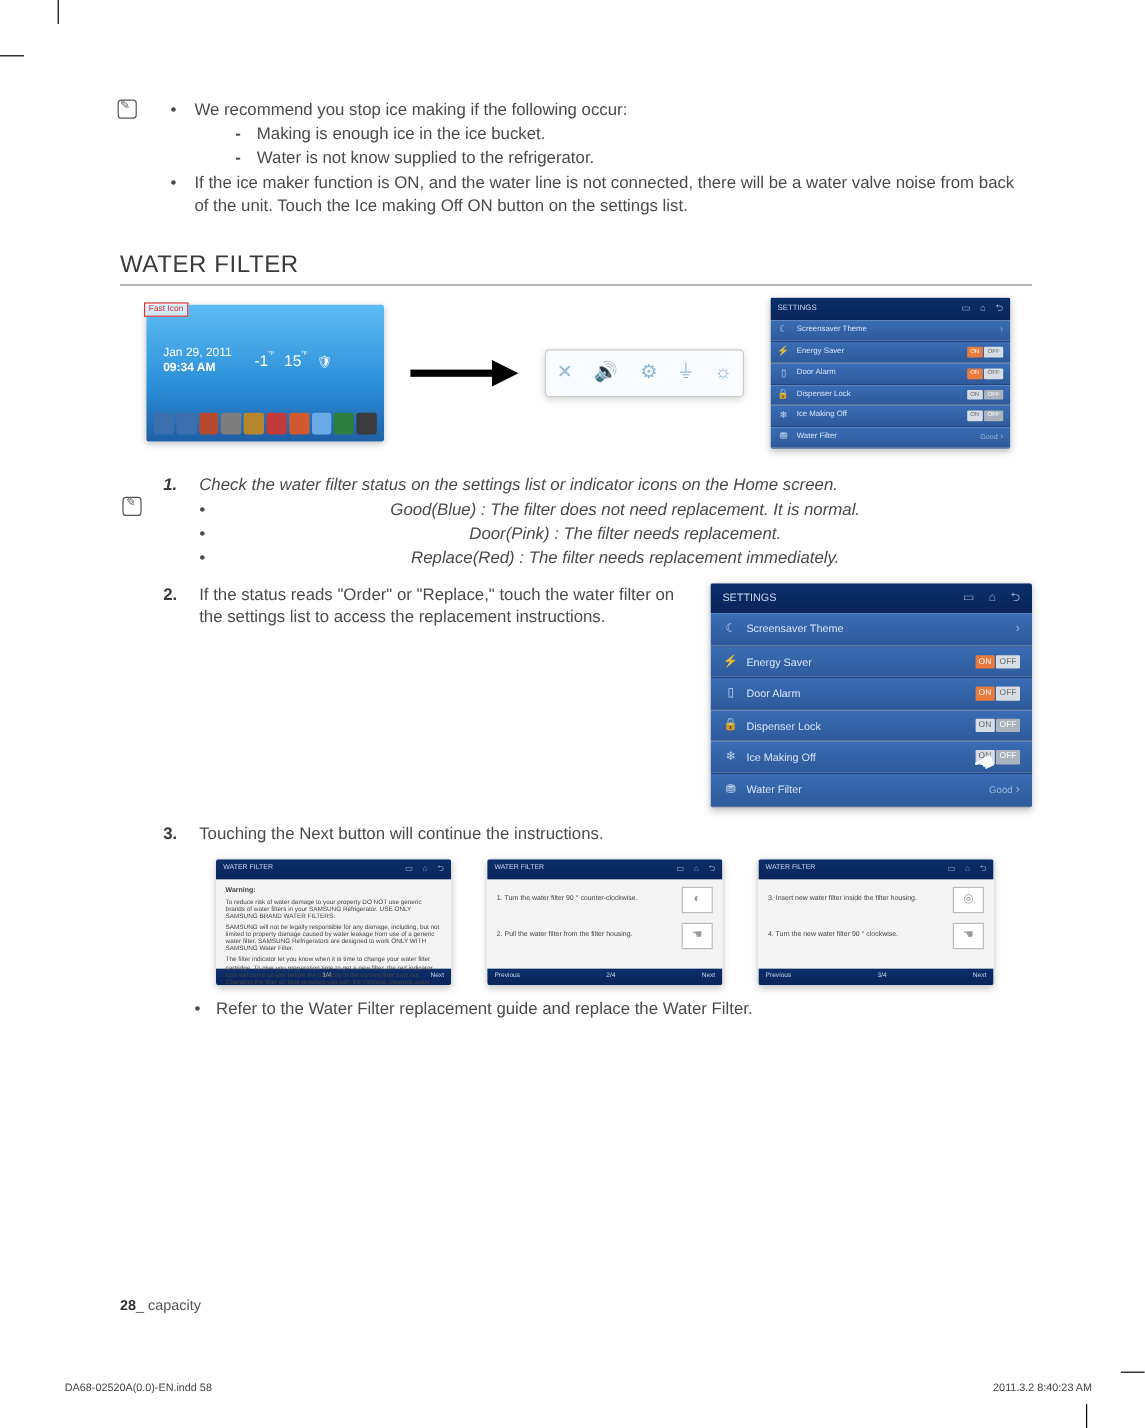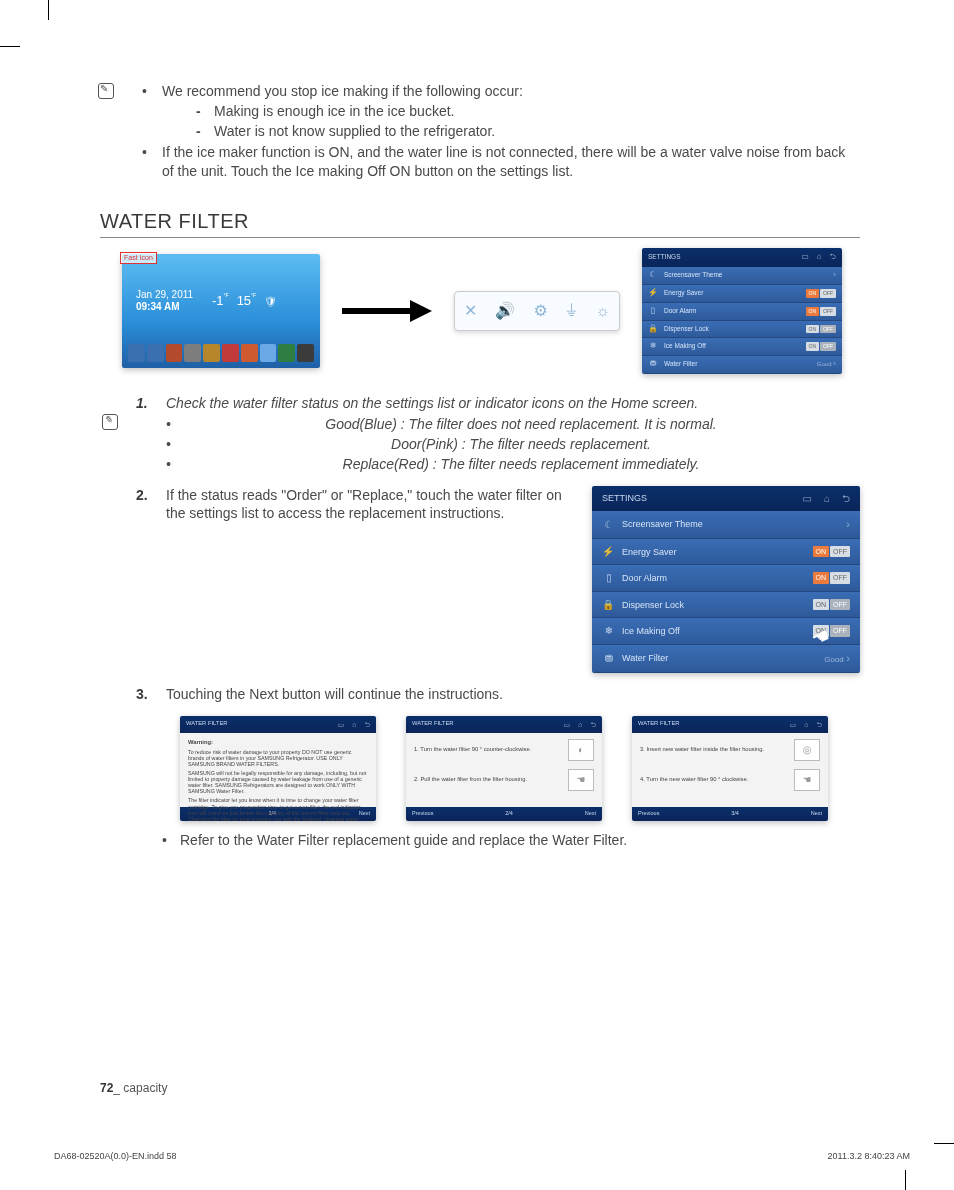--- a/index.html
+++ b/index.html
@@ -698,17 +698,17 @@
     </div>
   </div>
 
   <ul class="final-bullet">
     <li>Refer to the Water Filter replacement guide and replace the Water Filter.</li>
   </ul>
 
 </div>
 
 <div class="page-footer">
-  <b>72</b><span>_ capacity</span>
+  <b>28</b><span>_ capacity</span>
 </div>
 
 <div class="indd">DA68-02520A(0.0)-EN.indd   58</div>
 <div class="indd-right">2011.3.2   8:40:23 AM</div>
 
 </body></html>

